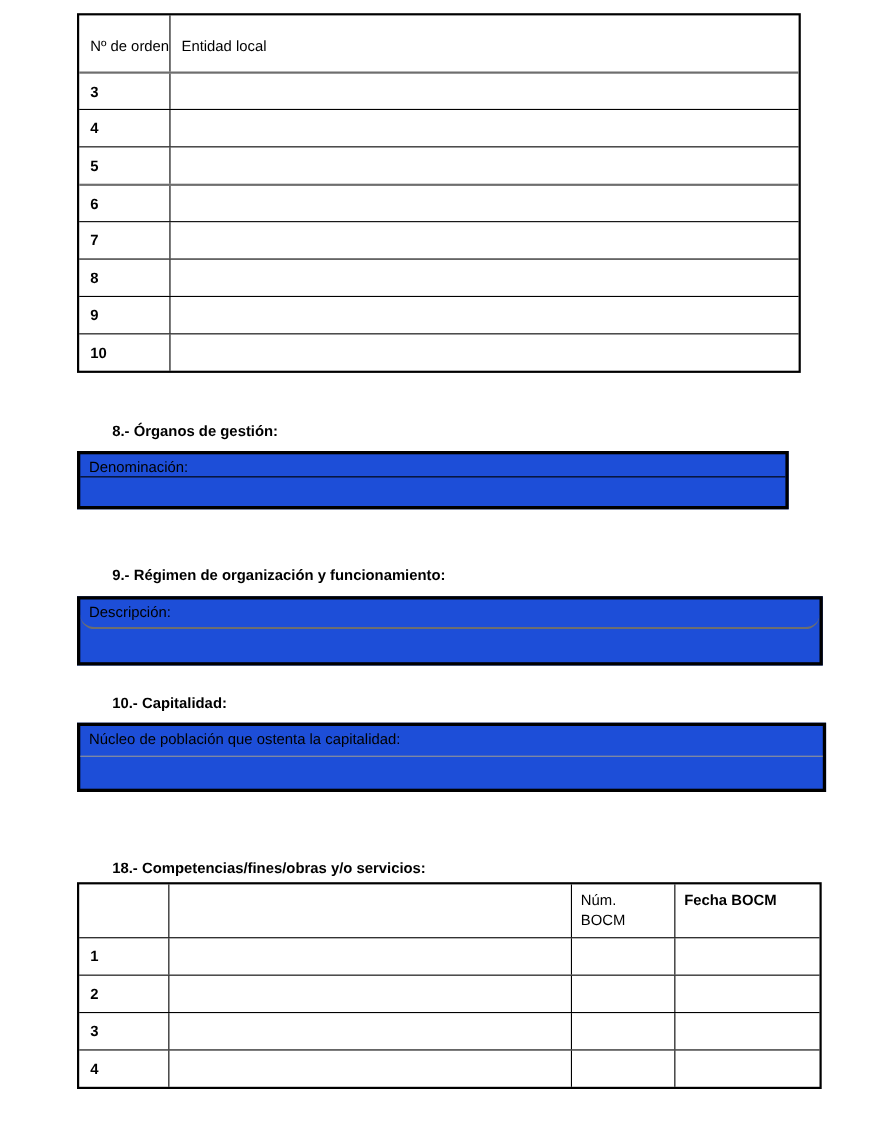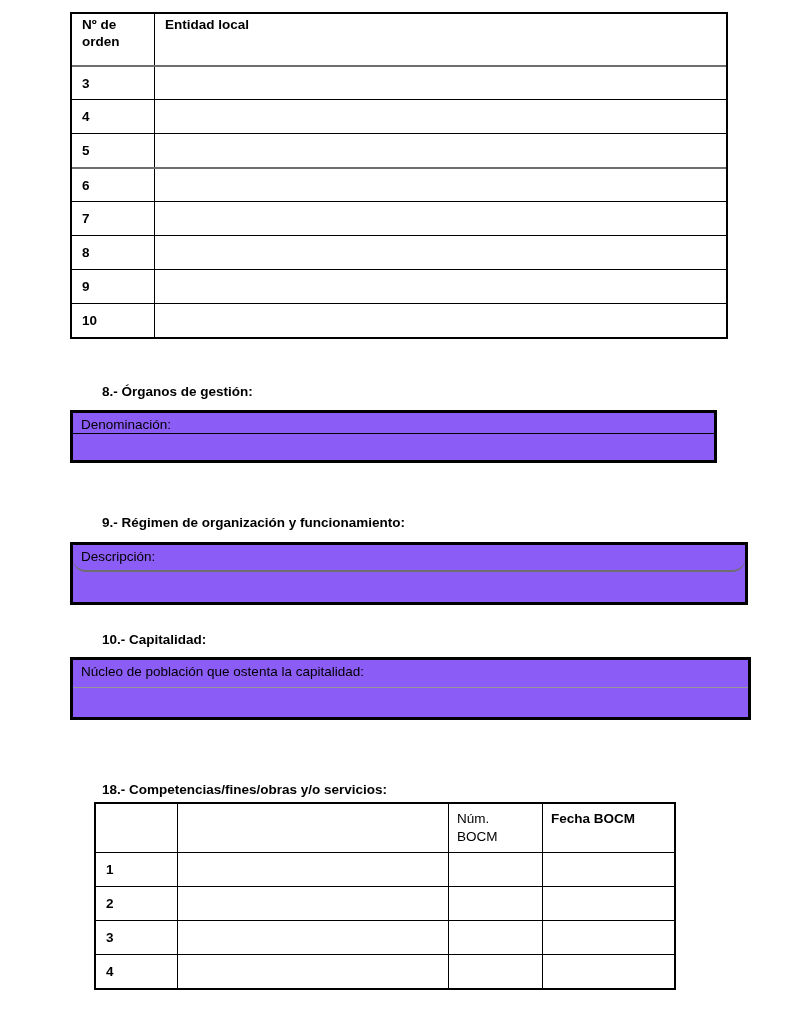--- a/index.html
+++ b/index.html
@@ -11,44 +11,44 @@
   .tr { display:flex; align-items:stretch; }
 
   
   .top-table { position:absolute; left:70px; top:12px; width:658px; border:2px solid #000; background:#fff; }
   .top-table .tr { border-top:1px solid #000; }
   .top-table .tr:first-child { border-top:none; }
   .top-table .tr.gray-top { border-top:2px solid #6e6e6e; }
   .top-table .td.c1 { width:83px; border-right:1px solid #000; padding-left:10px; }
   .top-table .td.c2 { flex:1; }
   .top-table .tr.head { height:51px; }
-  .top-table .tr.head .td { padding-top:2px; font-weight:bold; line-height:17px; }
+  .top-table .tr.head .td { padding-top:19px; font-weight:normal; line-height:17px; }
   .top-table .tr.head .td.c2 { padding-left:10px; }
   .top-table .tr.body-row { height:34px; font-weight:bold; }
   .top-table .tr.body-row .td.c1 { display:flex; align-items:center; }
 
   
   .sec-title { position:absolute; left:82px; font-weight:bold; line-height:16px; white-space:nowrap;margin-left:20px; }
   #h8  { top:384px; }
   #h9  { top:515px; }
   #h10 { top:632px; }
   #h11 { top:782px; }
 
   
-  .fieldbox { position:absolute; left:70px; border:3px solid #000; background:#8b5cf6; }
+  .fieldbox { position:absolute; left:70px; border:3px solid #000; background:#1d4ed8; }
   .fieldbox .label-row { padding:3px 0 0 8px; line-height:17px; }
   #box8  { top:410px; width:647px; height:53px; }
   #box8  .label-row { height:21px; border-bottom:1px solid #000; }
   #box9  { top:542px; width:678px; height:63px; }
   #box9  .label-row { height:27px; border-bottom:2px solid #6e6e6e;border-radius:13px; }
   #box10 { top:657px; width:681px; height:63px; }
   #box10 .label-row { height:28px; border-bottom:1px solid #969696; }
 
   
-  .bocm-table { position:absolute; left:70px; top:802px; width:582px; border:2px solid #000; background:#fff;margin-left:24px; }
+  .bocm-table { position:absolute; left:70px; top:802px; width:677px; border:2px solid #000; background:#fff; }
   .bocm-table .tr { border-top:1px solid #000; }
   .bocm-table .tr:first-child { border-top:none; }
   .bocm-table .td { border-right:1px solid #000; }
   .bocm-table .td:last-child { border-right:none;font-weight:bold; }
   .bocm-table .td.b1 { width:82px; padding-left:10px; }
   .bocm-table .td.b2 { flex:1; }
   .bocm-table .td.b3 { width:94px; }
   .bocm-table .td.b4 { width:131px; }
   .bocm-table .tr.head { height:48px; }
   .bocm-table .tr.head .td { padding-top:6px; line-height:18px; }

